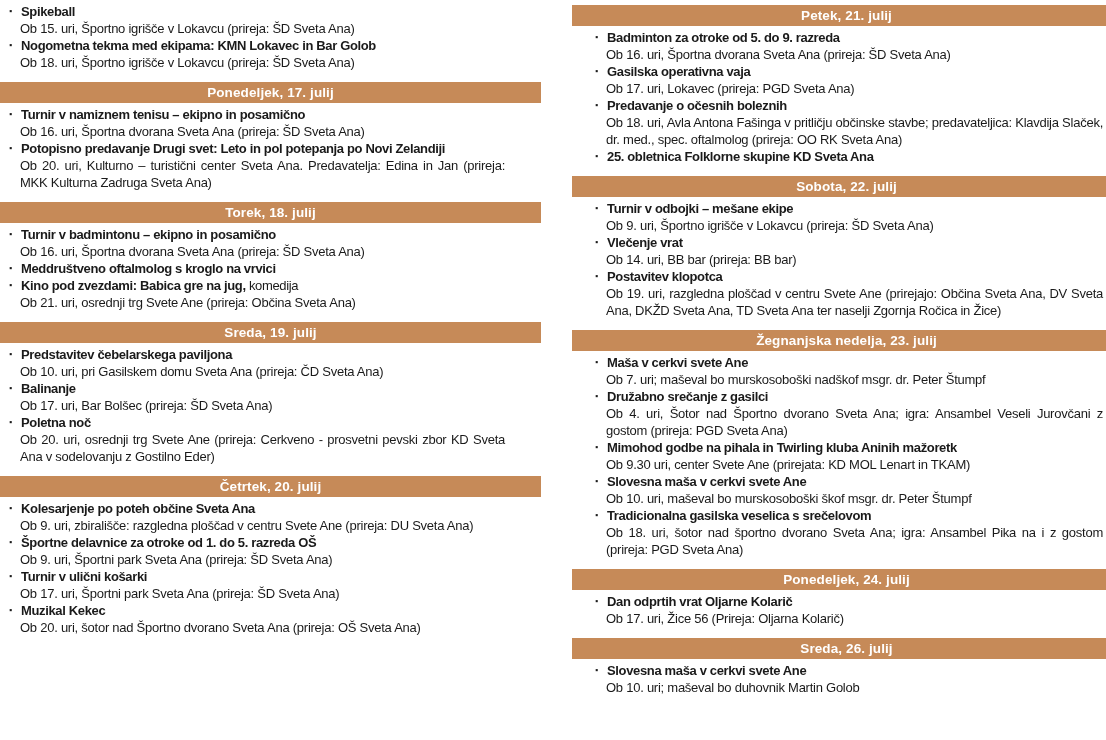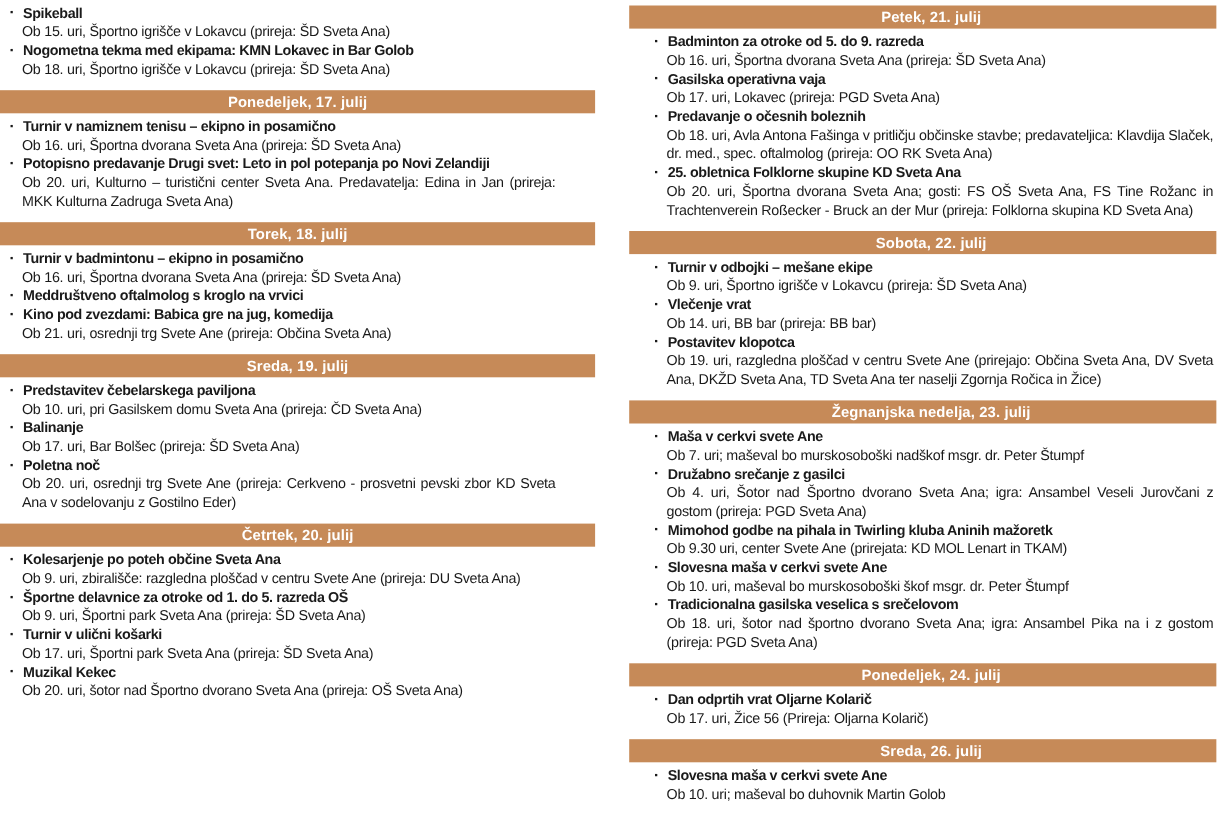--- a/index.html
+++ b/index.html
@@ -26,21 +26,21 @@
   .event { }
   .event-title-line {
     position:relative; padding-left:13px;
     font-weight:700; font-size:13px; line-height:17px;
     letter-spacing:-0.35px; color:var(--ink);
   }
   .bullet {
     position:absolute; left:1px; top:0;
     font-size:8.5px; line-height:17px; letter-spacing:0;
   }
-  .event-title-suffix { font-weight:700; }
+  .event-title-suffix { font-weight:400; }
   .event-detail {
     padding-left:12px; font-size:13px; line-height:17px;
     letter-spacing:-0.25px; text-align:justify; color:var(--ink);
   }
 </style>
 </head>
 <body>
 
 <div class="page">
     <div class="col col-left">
@@ -135,21 +135,20 @@
           <div class="event">
             <div class="event-title-line"><span class="bullet">▪</span><span>Gasilska operativna vaja</span></div>
             <div class="event-detail">Ob 17. uri, Lokavec (prireja: PGD Sveta Ana)</div>
           </div>
           <div class="event">
             <div class="event-title-line"><span class="bullet">▪</span><span>Predavanje o očesnih boleznih</span></div>
             <div class="event-detail">Ob 18. uri, Avla Antona Fašinga v pritličju občinske stavbe; predavateljica: Klavdija Slaček, dr. med., spec. oftalmolog (prireja: OO RK Sveta Ana)</div>
           </div>
           <div class="event">
             <div class="event-title-line"><span class="bullet">▪</span><span>25. obletnica Folklorne skupine KD Sveta Ana</span></div>
-            <div class="event-detail">Ob 20. uri, Športna dvorana Sveta Ana; gosti: FS OŠ Sveta Ana, FS Tine Rožanc in Trachtenverein Roßecker - Bruck an der Mur (prireja: Folklorna skupina KD Sveta Ana)</div>
           </div>
         </div>
       </div>
       <div class="section">
         <div class="day-header">Sobota, 22. julij</div>
         <div class="events">
           <div class="event">
             <div class="event-title-line"><span class="bullet">▪</span><span>Turnir v odbojki – mešane ekipe</span></div>
             <div class="event-detail">Ob 9. uri, Športno igrišče v Lokavcu (prireja: ŠD Sveta Ana)</div>
           </div>

